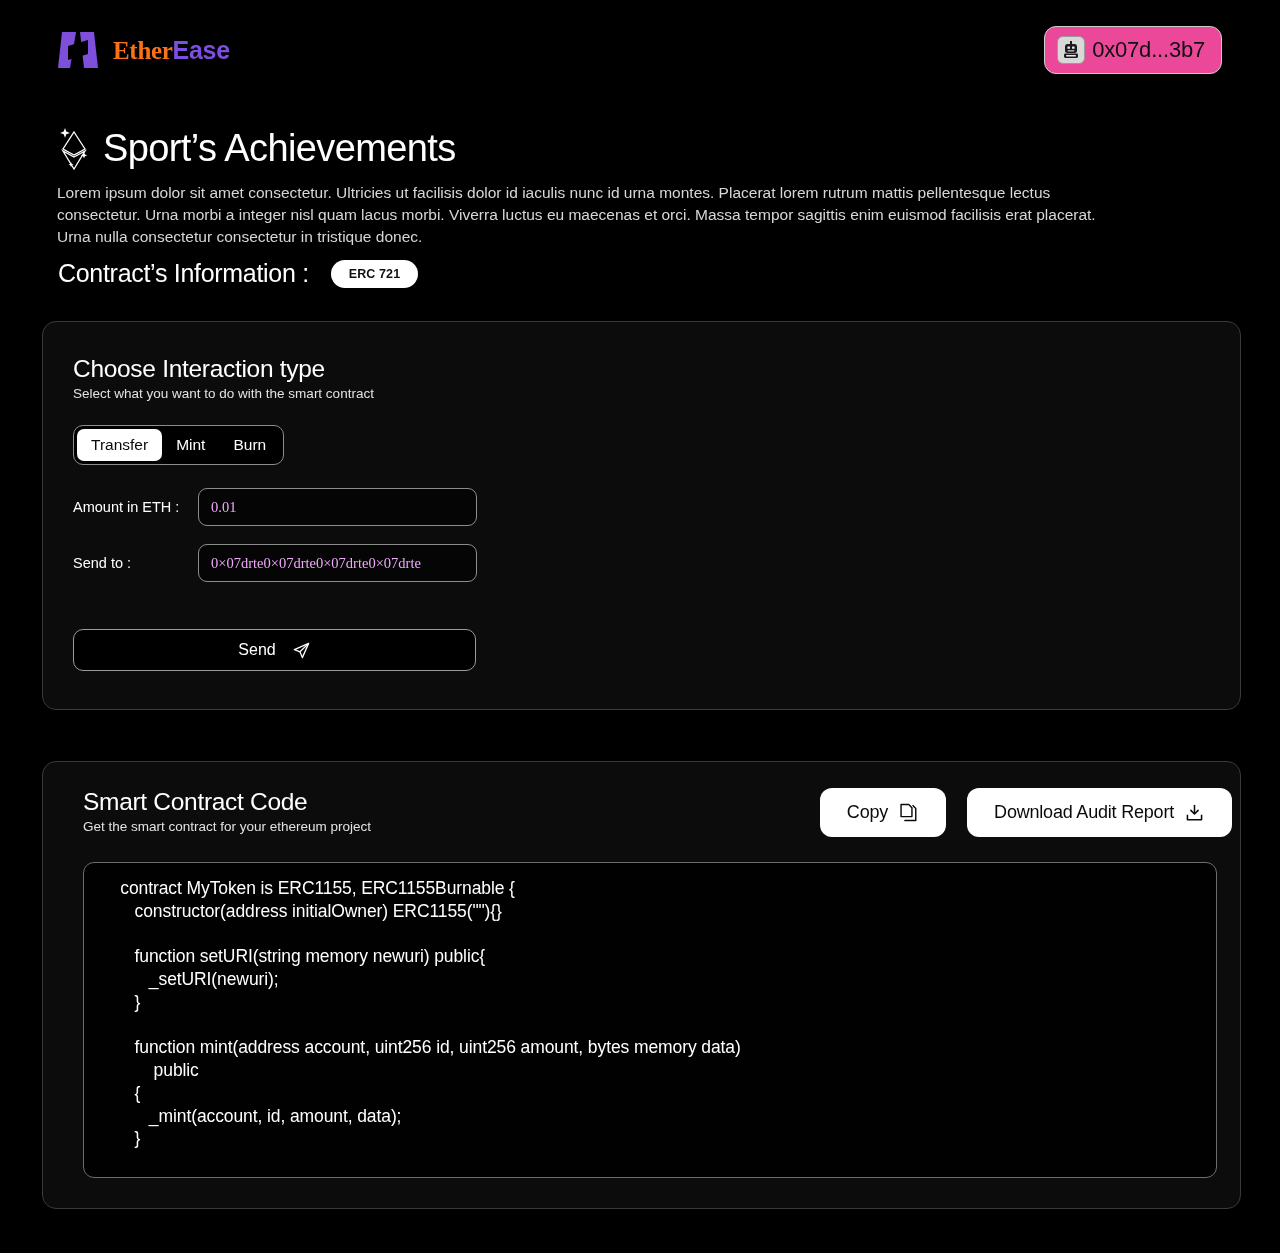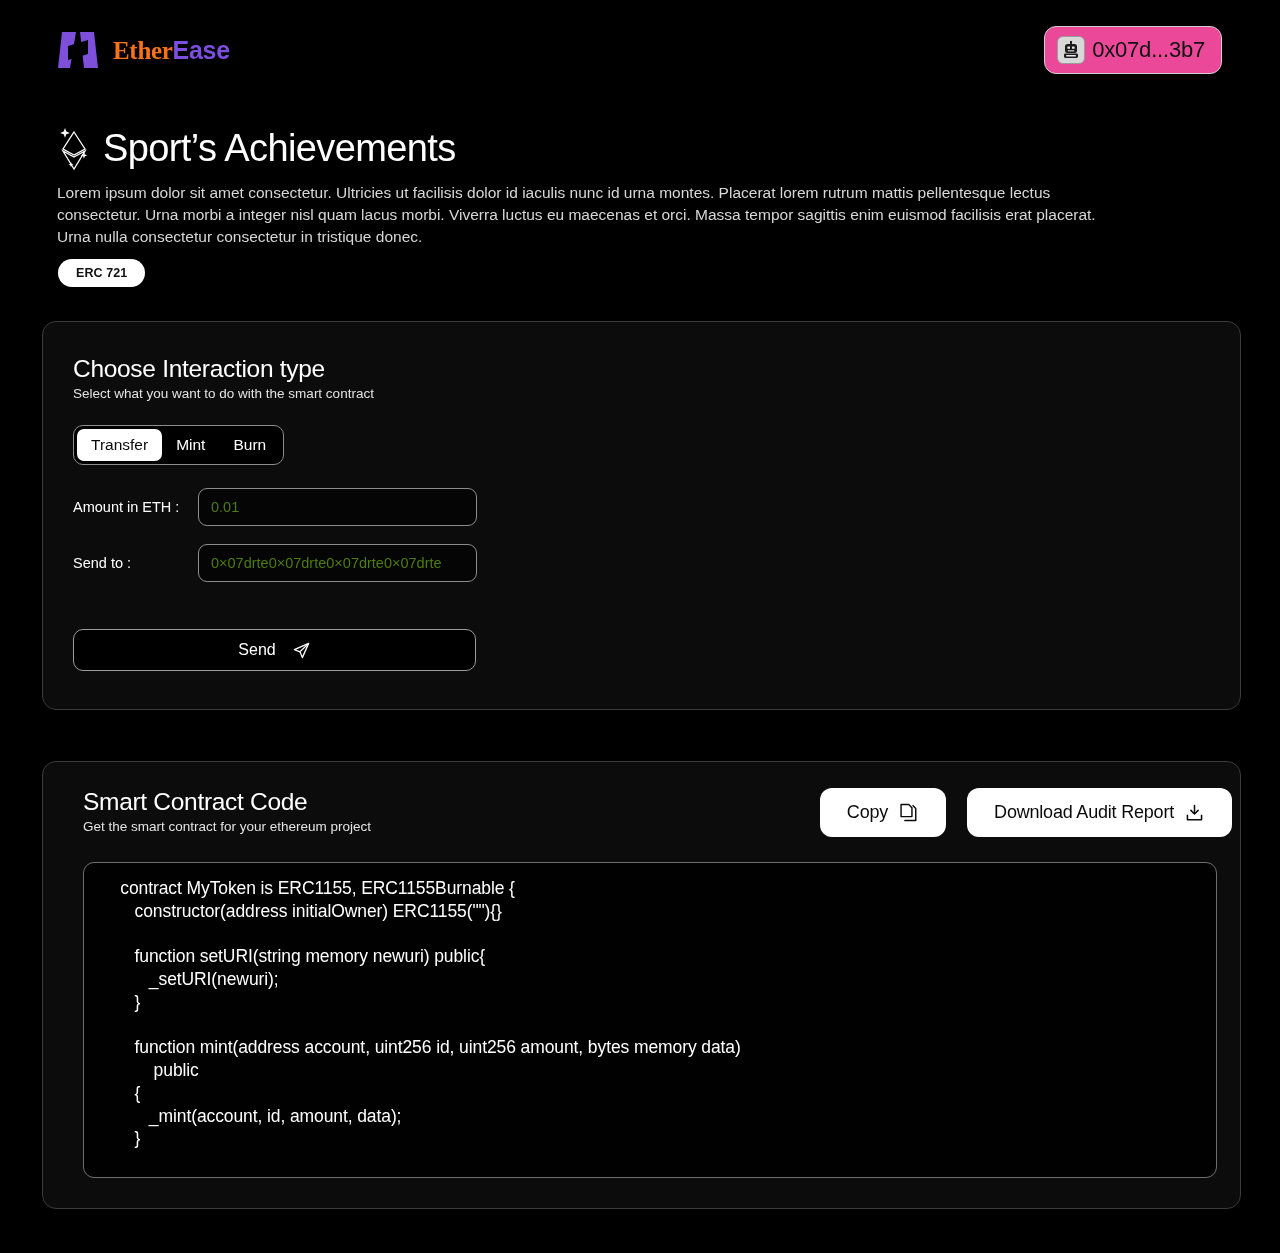--- a/index.html
+++ b/index.html
@@ -197,23 +197,23 @@
     color: #ffffff;
     width: 125px;
     flex: none;
   }
   .field-input {
     width: 279px;
     height: 38px;
     background: #050505;
     border: 1px solid #8d8d8d;
     border-radius: 9px;
-    color: #4d7c0f;
+    color: #f0abfc;
     font-size: 14.5px;
-    font-family: Liberation Sans, sans-serif;
+    font-family: Liberation Serif, serif;
     padding: 0 12px;
     outline: none;
   }
   .field-input::placeholder { color: #8c8c8c; }
 
   .send-button {
     position: absolute;
     top: 307px; left: 30px;
     width: 403px;
     height: 42px;
@@ -326,20 +326,21 @@
           <path d="M27 26 L27.9 28.4 L30.3 29.3 L27.9 30.2 L27 32.6 L26.1 30.2 L23.7 29.3 L26.1 28.4 Z" fill="#ffffff"></path>
           <path d="M14 36 L14.7 37.9 L16.6 38.6 L14.7 39.3 L14 41.2 L13.3 39.3 L11.4 38.6 L13.3 37.9 Z" fill="#ffffff"></path>
         </svg>
       </span>
       <h1 class="hero-title">Sport’s Achievements</h1>
     </div>
     <p class="hero-desc">Lorem ipsum dolor sit amet consectetur. Ultricies ut facilisis dolor id iaculis nunc id urna montes. Placerat lorem rutrum mattis pellentesque lectus consectetur. Urna morbi a integer nisl quam lacus morbi. Viverra luctus eu maecenas et orci. Massa tempor sagittis enim euismod facilisis erat placerat. Urna nulla consectetur consectetur in tristique donec.</p>
   </div>
 
   <div class="contract-info">
+    <span class="contract-info-title">Contract’s Information :</span>
     <span class="erc-badge">ERC 721</span>
   </div>
 
   <section class="card" id="interaction-card">
 
     <div class="interaction-head">
       <div class="card-title">Choose Interaction type</div>
       <div class="card-sub">Select what you want to do with the smart contract</div>
     </div>
 

